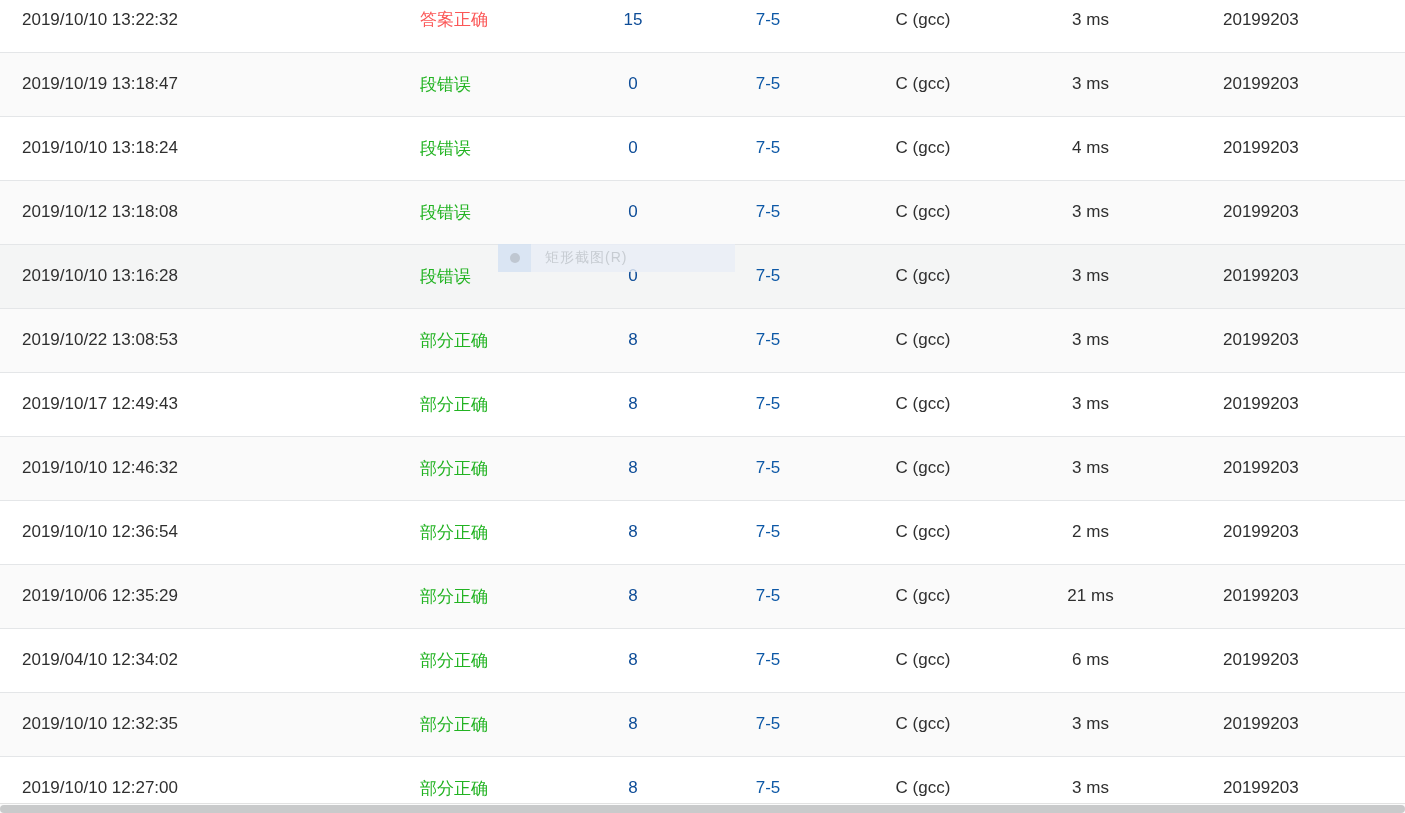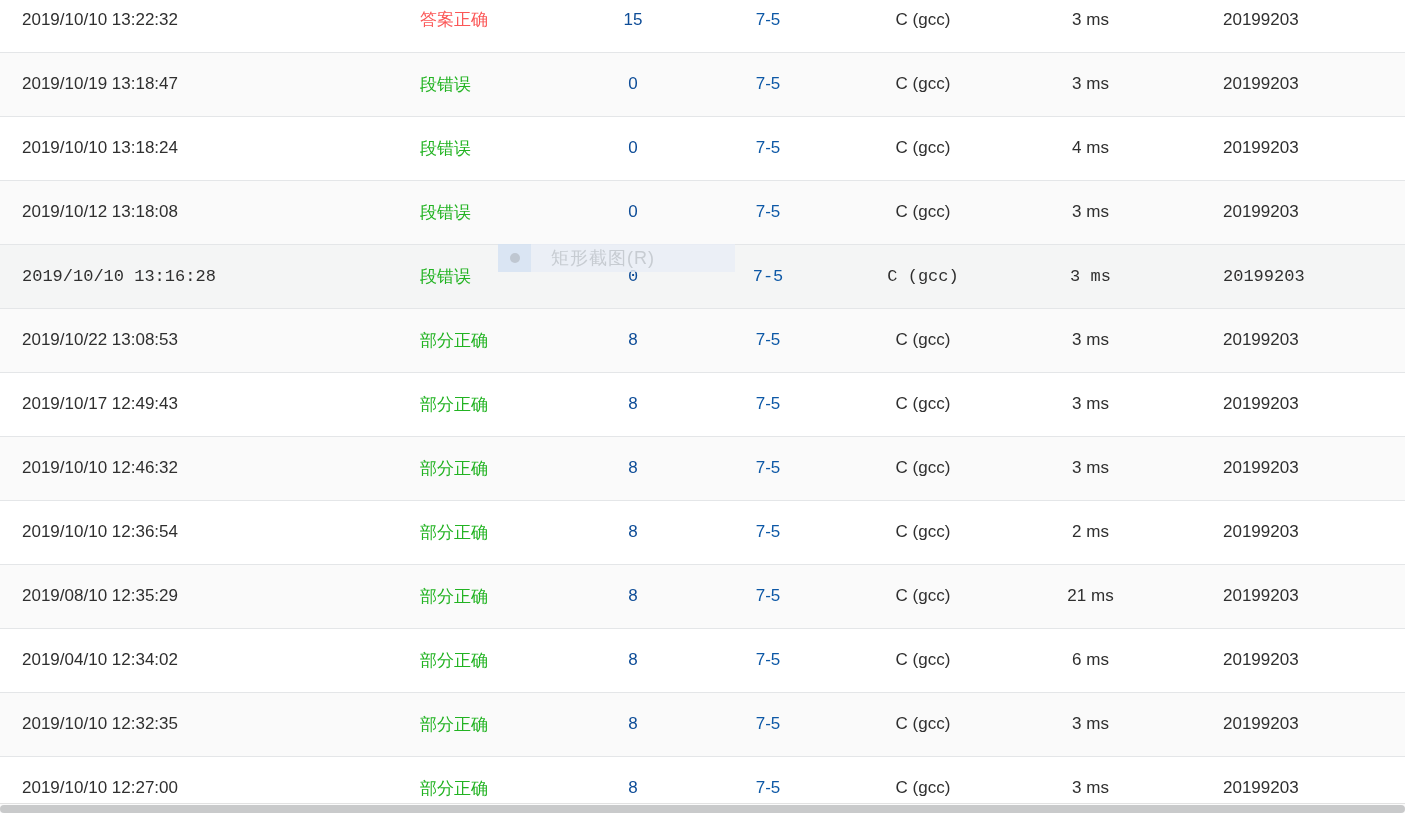--- a/index.html
+++ b/index.html
@@ -6,21 +6,21 @@
     --text:#2f2f2f; --border:#e4e6e8; --stripe:#fafafa; --hover:#f4f5f5;
     --score-blue:#0d4c97; --link-blue:#0d58a6; --thumb:#c9cacb;
   }
   *{box-sizing:border-box; margin:0; padding:0;}
   html,body{width:1405px; height:813px; overflow:hidden; background:#ffffff;}
   body{font-family:"Liberation Sans","DejaVu Sans",sans-serif; font-size:17px; color:var(--text); position:relative;}
 
   table{width:1405px; border-collapse:collapse; table-layout:fixed; margin-top:-12px;}
   td{height:64px; vertical-align:middle; border-bottom:1px solid var(--border); white-space:nowrap; overflow:hidden;}
   tr.striped td{background:var(--stripe);}
-  tr.hovered td{background:var(--hover);font-family:Liberation Mono, monospace;}
+  tr.hovered td{background:var(--hover);}
 
   .c-time{padding-left:22px; text-align:left;}
   .c-status{padding-left:22px; text-align:left;}
   .c-score{text-align:center; color:var(--score-blue);}
   .c-problem{text-align:center;}
   .c-problem a{color:var(--link-blue); text-decoration:none; cursor:pointer;}
   .c-compiler{text-align:center;}
   .c-duration{text-align:center;}
   .c-user{padding-left:30px; text-align:left;}
 
@@ -29,22 +29,22 @@
     position:absolute; left:498px; top:244px; width:237px; height:28px;
     display:flex; align-items:center; z-index:5; pointer-events:none;
   }
   .tip-iconbox{
     width:33px; height:28px; background:rgba(213,226,242,0.85);
     display:flex; align-items:center; justify-content:center; flex:0 0 33px;
   }
   .tip-dot{width:10px; height:10px; border-radius:50%; background:#b5bcc6; opacity:.75;}
   .tip-body{
     flex:1; height:28px; background:rgba(232,238,246,0.8);
-    display:flex; align-items:center; padding-left:20px;
-    color:#c7ccd2; font-size:18px; letter-spacing:1px;
+    display:flex; align-items:center; padding-left:14px;
+    color:#c7ccd2; font-size:14px; letter-spacing:1px;
   }
 
   
   .hscroll{
     position:absolute; left:0; bottom:0; width:1405px; height:10px;
     background:#fbfbfb; border-top:1px solid #e2e2e2; z-index:6;
   }
   .hscroll-thumb{
     position:absolute; left:0; top:1px; width:1405px; height:8px;
     background:var(--thumb); border-radius:4px;
@@ -139,21 +139,21 @@
       <tr>
     <td class="c-time">2019/10/10 12:36:54</td>
     <td class="c-status" style="color: rgb(34, 179, 34);">部分正确</td>
     <td class="c-score">8</td>
     <td class="c-problem"><a href="#">7-5</a></td>
     <td class="c-compiler">C (gcc)</td>
     <td class="c-duration">2 ms</td>
     <td class="c-user">20199203</td>
   </tr>
       <tr class="striped">
-    <td class="c-time">2019/08/10 12:35:29</td>
+    <td class="c-time">2019/10/06 12:35:29</td>
     <td class="c-status" style="color: rgb(34, 179, 34);">部分正确</td>
     <td class="c-score">8</td>
     <td class="c-problem"><a href="#">7-5</a></td>
     <td class="c-compiler">C (gcc)</td>
     <td class="c-duration">21 ms</td>
     <td class="c-user">20199203</td>
   </tr>
       <tr>
     <td class="c-time">2019/04/10 12:34:02</td>
     <td class="c-status" style="color: rgb(34, 179, 34);">部分正确</td>

